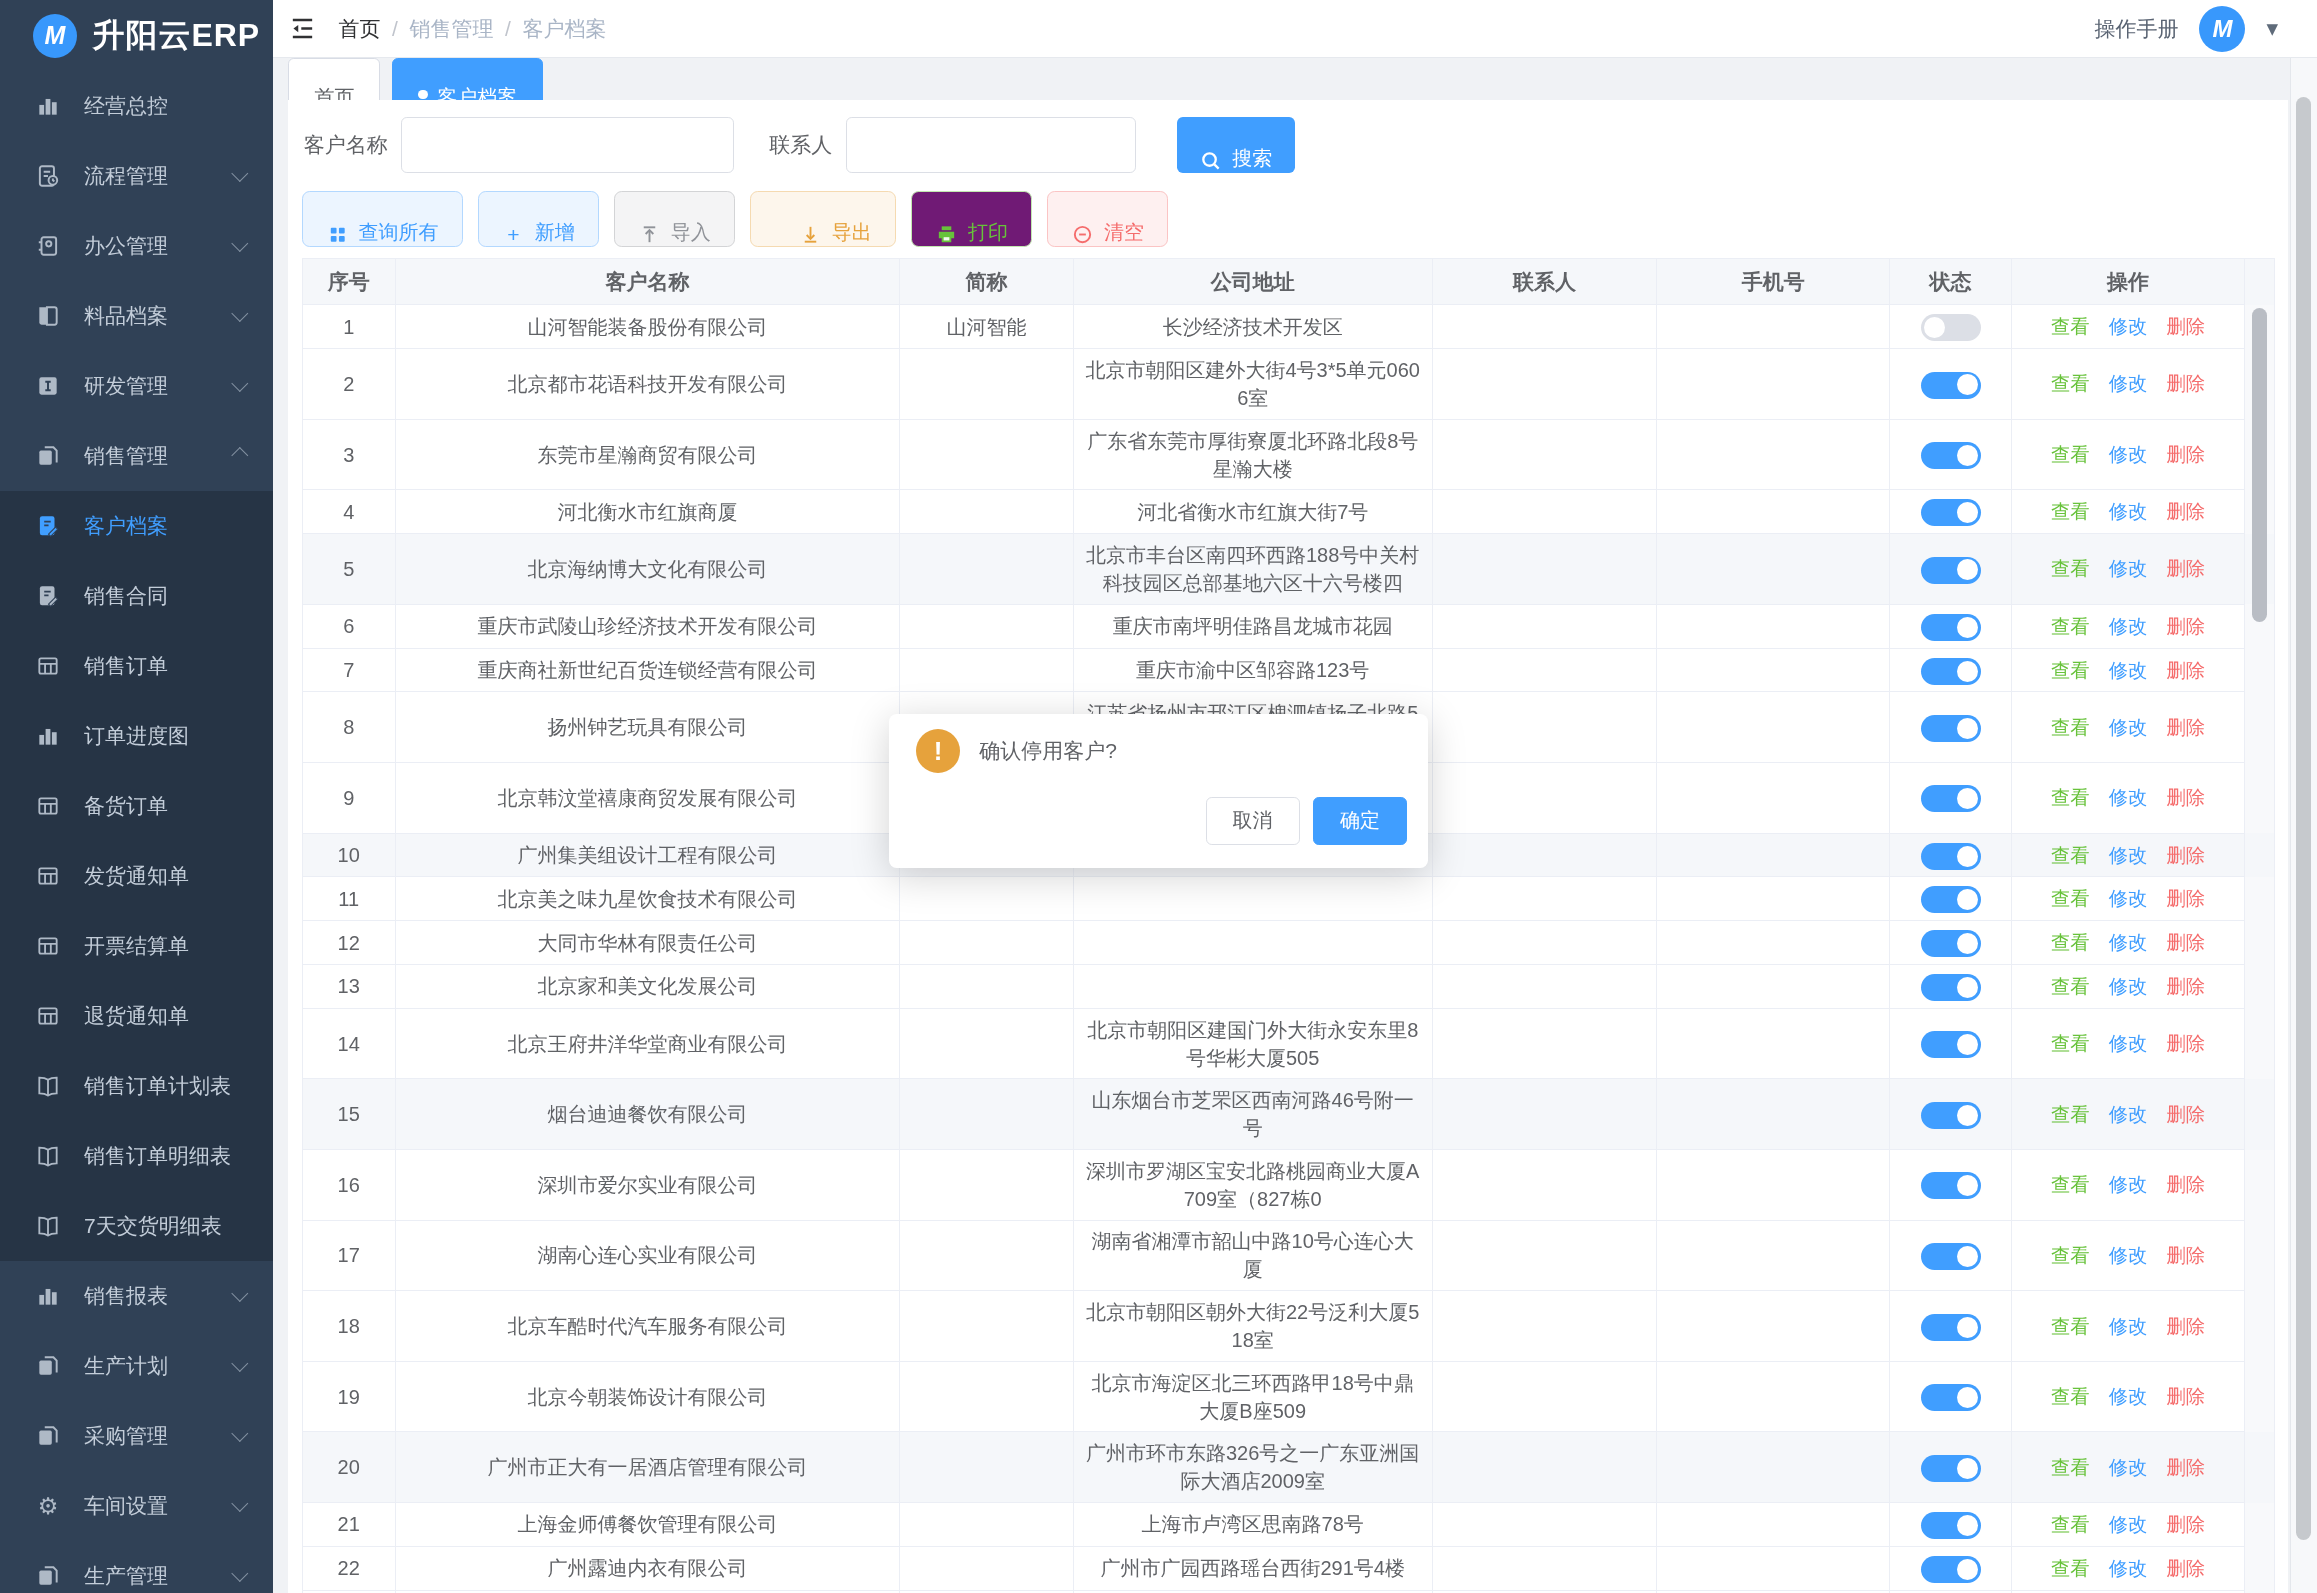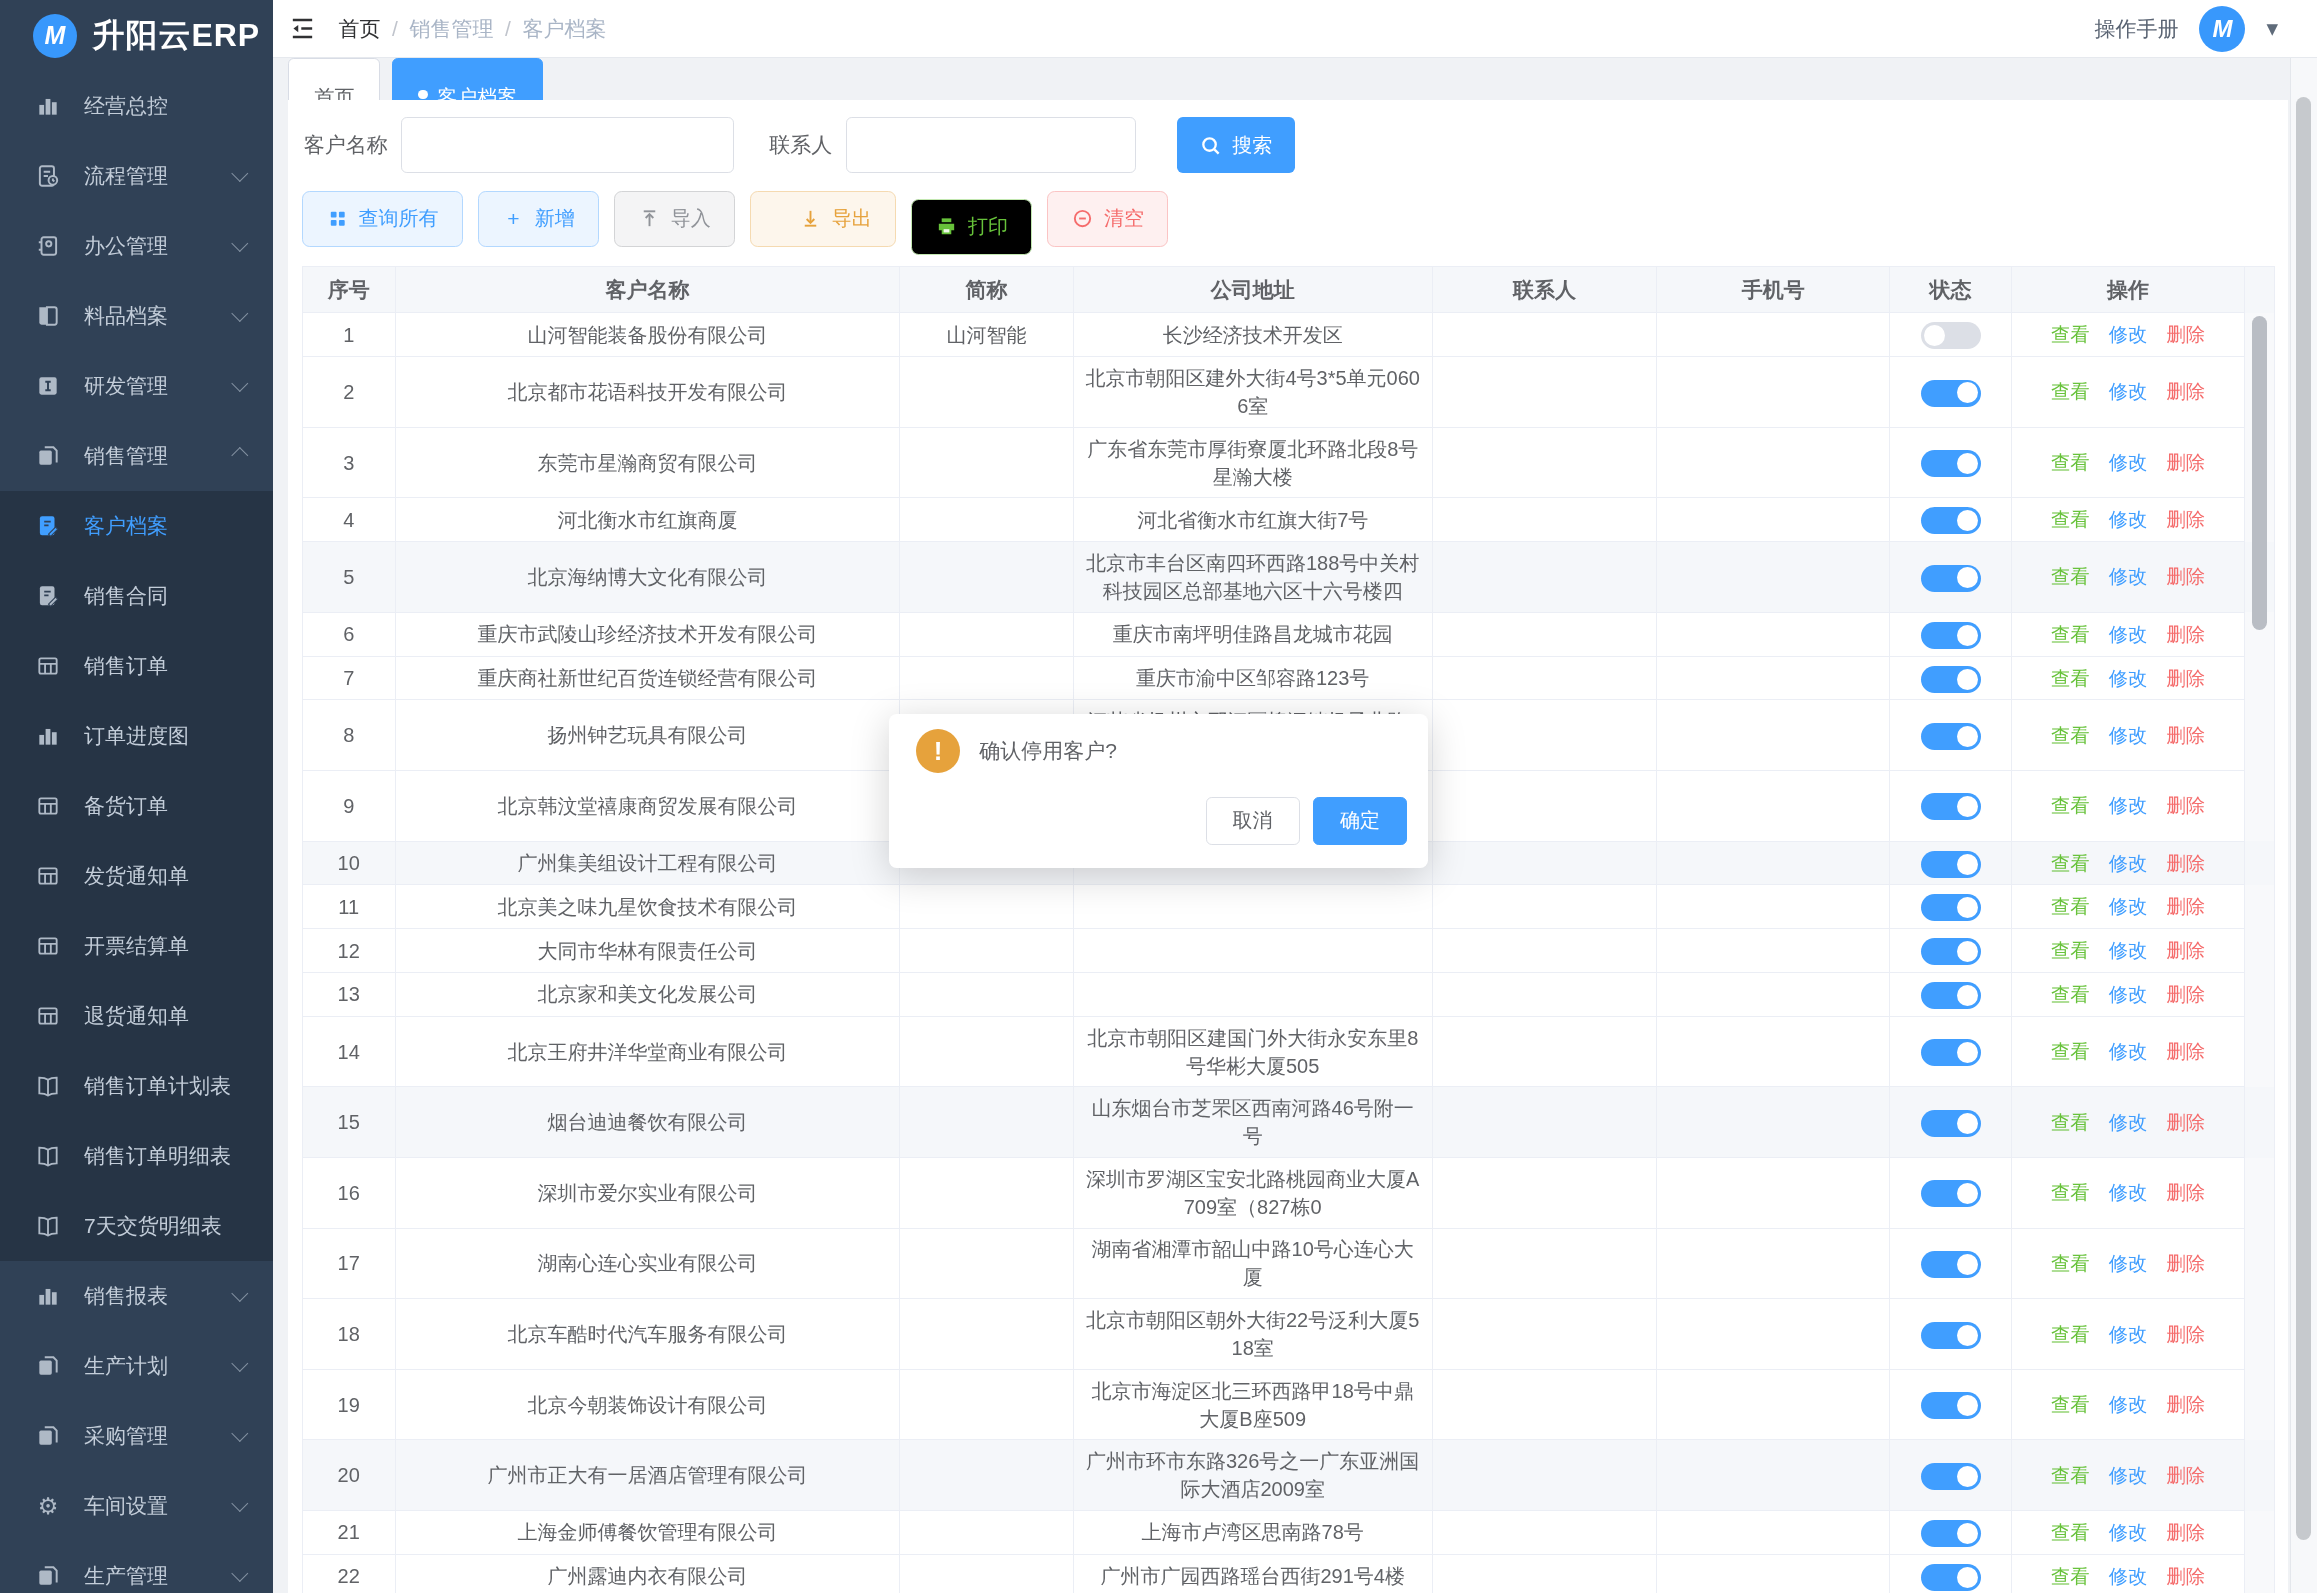--- a/index.html
+++ b/index.html
@@ -44,30 +44,30 @@
   .tab{height:58px;padding:25px 25px 0;background:#fff;border:1px solid #d8dce5;border-radius:5.8px 5.8px 0 0;font-size:20px;color:var(--txt);display:flex;align-items:flex-start;gap:9.7px;cursor:pointer;}
   .tab.active{background:var(--primary);border-color:var(--primary);color:#fff;}
   .tab-dot{width:9.7px;height:9.7px;border-radius:50%;background:#fff;margin-top:5.8px;}
 
   .card{flex:1;background:#fff;margin:0 29px 0 15.4px;padding:13.5px 13.5px 0;overflow:hidden;display:flex;flex-direction:column;}
   .search-row{display:flex;align-items:center;padding:3.9px 1.9px 0;}
   .search-row label{font-size:21px;color:var(--txt);margin-right:13.5px;}
   .inp{height:56px;border:1px solid #dcdfe6;border-radius:5.8px;font-size:21px;color:var(--txt);padding:0 15.4px;outline:none;background:#fff;}
   .inp.w1{width:333px;margin-right:35px;}
   .inp.w2{width:290px;margin-right:41px;}
-  .btn{display:inline-flex;align-items:center;justify-content:center;gap:9.7px;height:56px;border-radius:5.8px;font-size:20px;cursor:pointer;border:1px solid transparent;}
+  .btn{display:inline-flex;align-items:flex-end;justify-content:center;gap:9.7px;height:56px;border-radius:5.8px;font-size:20px;cursor:pointer;border:1px solid transparent;}
   .btn .bi{width:23px;height:23px;display:flex;align-items:center;justify-content:center;font-size:21px;line-height:1;}
   .btn .bi svg{width:100%;height:100%;display:block;}
   .btn-search{background:var(--primary);color:#fff;width:118px;}
   .toolbar{display:flex;gap:15.4px;margin-top:17.4px;}
   .toolbar .btn{padding:0 23px;border-radius:7.7px;}
   .btn.blue{background:#ecf5ff;border-color:#b3d8ff;color:var(--primary);}
   .btn.gray{background:#f4f4f5;border-color:#d3d4d6;color:var(--info);}
   .btn.orange{background:#fdf6ec;border-color:#f5dab1;color:var(--warning);padding-left:48px;}
-  .btn.green{background:#000000;border-color:#c2e7b0;color:var(--success);margin-top:8px;}
+  .btn.green{background:#701a75;border-color:#c2e7b0;color:var(--success);}
   .btn.red{background:#fef0f0;border-color:#fbc4c4;color:var(--danger);}
 
   
   .table-wrap{position:relative;margin-top:11.6px;}
   table{width:100%;border-collapse:collapse;table-layout:fixed;border:1px solid var(--border);}
   th{background:var(--th-bg);font-size:21px;font-weight:600;color:var(--txt);height:46px;border:1px solid var(--border);text-align:center;}
   td{font-size:20px;color:var(--txt);text-align:center;border:1px solid var(--border);padding:6.8px 9.7px;line-height:28px;word-break:break-all;}
   tr.striped td{background:#f5f7fa;}
   td.gutter,th.gutter{background:#f8f9fb;border-top:none;border-bottom:none;padding:0;}
   th.gutter{background:var(--th-bg);border-top:1px solid var(--border);}

